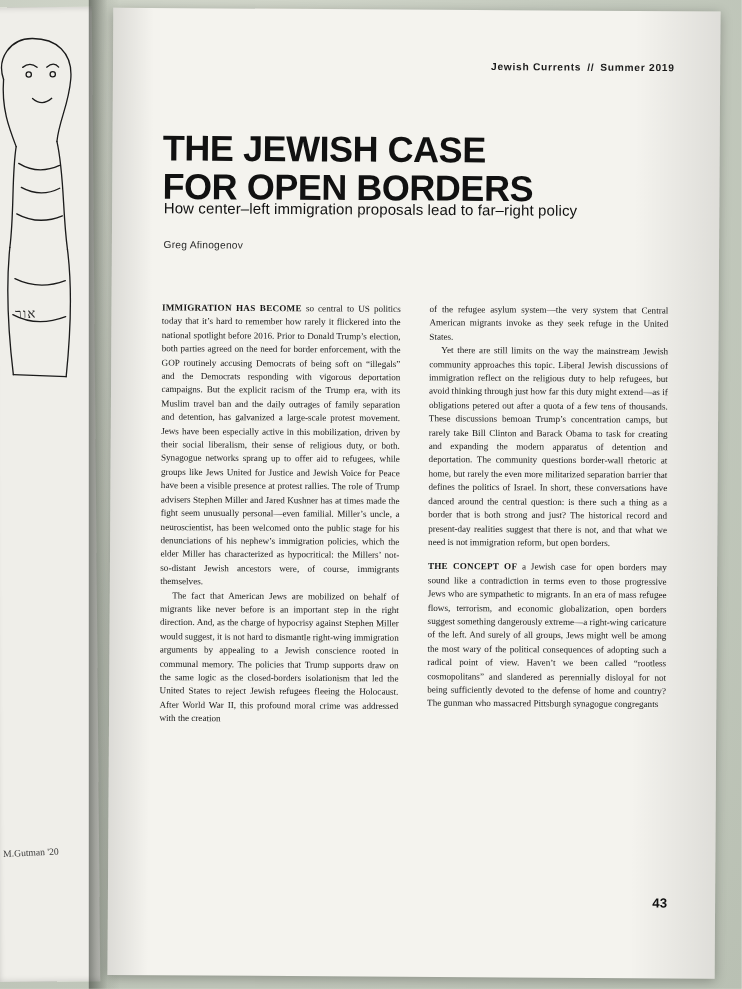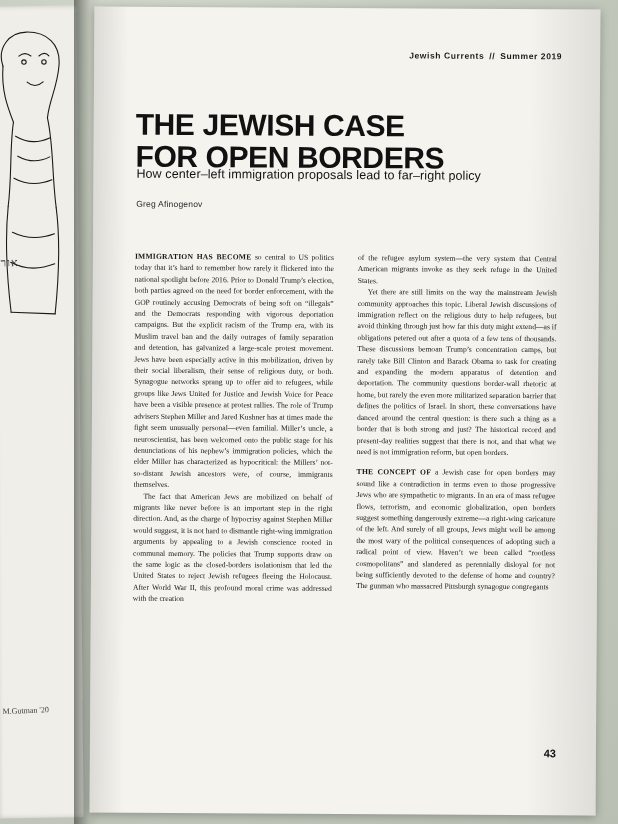--- a/index.html
+++ b/index.html
@@ -42,20 +42,21 @@
     height: 330px;
   }
   #left-page .hebrew {
     position: absolute;
     left: 8px;
     top: 250px;
     font-size: 11px;
     letter-spacing: 1px;
     color: #2b2b2b;
     transform: rotate(-1deg);
+    padding-left: 12px;
   }
   #left-page .sig {
     position: absolute;
     left: 6px;
     top: 700px;
     font-size: 8px;
     color: #3a3a3a;
     transform: rotate(-2deg);
     font-family: "Liberation Serif", serif;
   }

